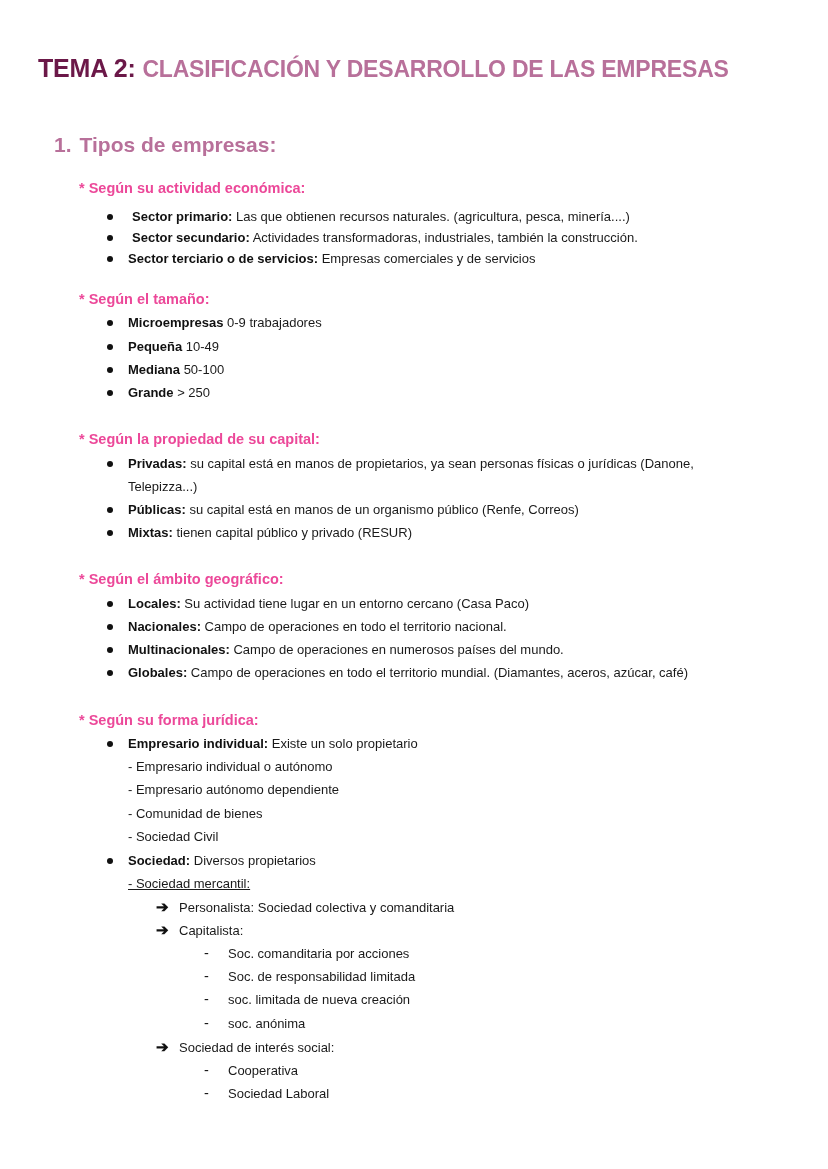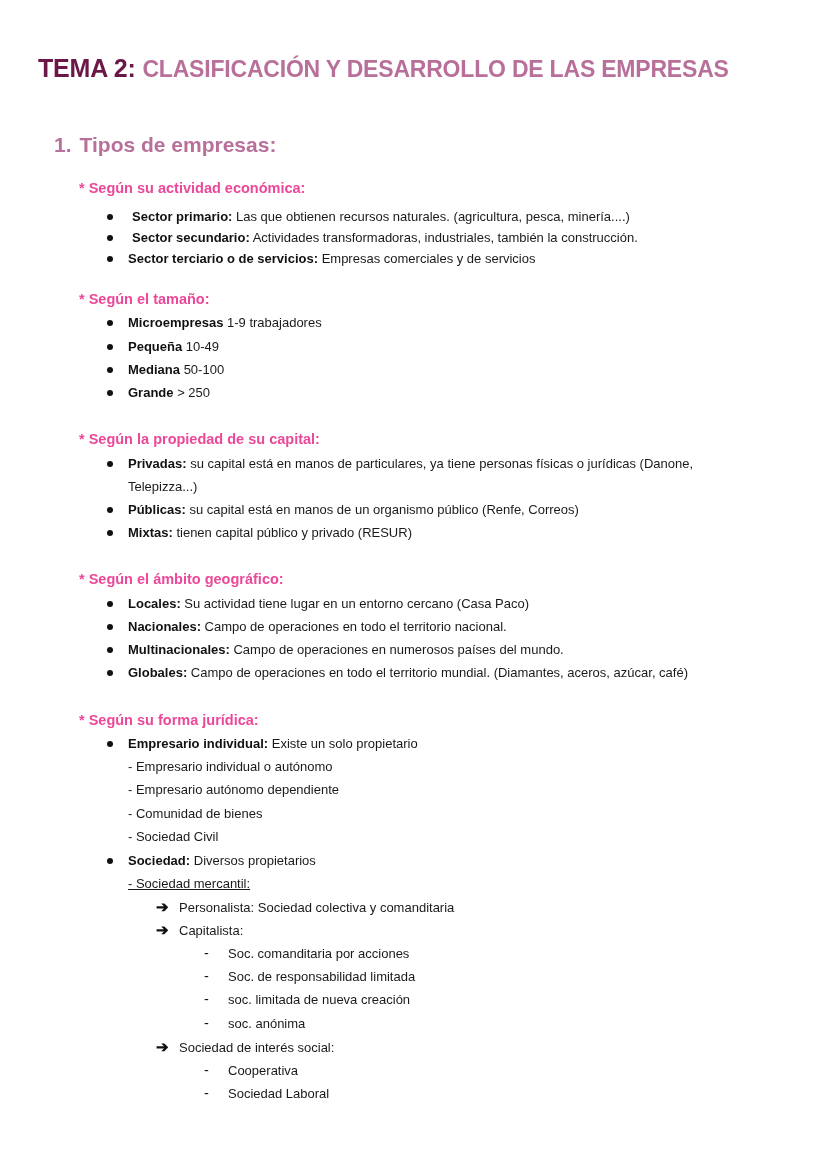--- a/index.html
+++ b/index.html
@@ -36,31 +36,31 @@
   <div class="h2" style="top:180px">* Según su actividad económica:</div>
   <span class="bullet" style="left:107px;top:214px"></span>
   <div class="line" style="left:132px;top:208px"><b>Sector primario:</b><span> Las que obtienen recursos naturales. (agricultura, pesca, minería....)</span></div>
   <span class="bullet" style="left:107px;top:235px"></span>
   <div class="line" style="left:132px;top:229px"><b>Sector secundario:</b><span> Actividades transformadoras, industriales, también la construcción.</span></div>
   <span class="bullet" style="left:107px;top:256px"></span>
   <div class="line" style="left:128px;top:250px"><b>Sector terciario o de servicios:</b><span> Empresas comerciales y de servicios</span></div>
 
   <div class="h2" style="top:291px">* Según el tamaño:</div>
   <span class="bullet" style="left:107px;top:320px"></span>
-  <div class="line" style="left:128px;top:314px"><b>Microempresas</b><span> 1-9 trabajadores</span></div>
+  <div class="line" style="left:128px;top:314px"><b>Microempresas</b><span> 0-9 trabajadores</span></div>
   <span class="bullet" style="left:107px;top:344px"></span>
   <div class="line" style="left:128px;top:338px"><b>Pequeña</b><span> 10-49</span></div>
   <span class="bullet" style="left:107px;top:367px"></span>
   <div class="line" style="left:128px;top:361px"><b>Mediana</b><span> 50-100</span></div>
   <span class="bullet" style="left:107px;top:390px"></span>
   <div class="line" style="left:128px;top:384px"><b>Grande</b><span> &gt; 250</span></div>
 
   <div class="h2" style="top:431px">* Según la propiedad de su capital:</div>
   <span class="bullet" style="left:107px;top:461px"></span>
-  <div class="line" style="left:128px;top:455px"><b>Privadas:</b><span> su capital está en manos de particulares, ya tiene personas físicas o jurídicas (Danone,</span></div>
+  <div class="line" style="left:128px;top:455px"><b>Privadas:</b><span> su capital está en manos de propietarios, ya sean personas físicas o jurídicas (Danone,</span></div>
   <div class="line" style="left:128px;top:478px">Telepizza...)</div>
   <span class="bullet" style="left:107px;top:507px"></span>
   <div class="line" style="left:128px;top:501px"><b>Públicas:</b><span> su capital está en manos de un organismo público  (Renfe, Correos)</span></div>
   <span class="bullet" style="left:107px;top:530px"></span>
   <div class="line" style="left:128px;top:524px"><b>Mixtas:</b><span> tienen capital público y privado (RESUR)</span></div>
 
   <div class="h2" style="top:571px">* Según el ámbito geográfico:</div>
   <span class="bullet" style="left:107px;top:601px"></span>
   <div class="line" style="left:128px;top:595px"><b>Locales:</b><span> Su actividad tiene lugar en un entorno cercano (Casa Paco)</span></div>
   <span class="bullet" style="left:107px;top:624px"></span>

